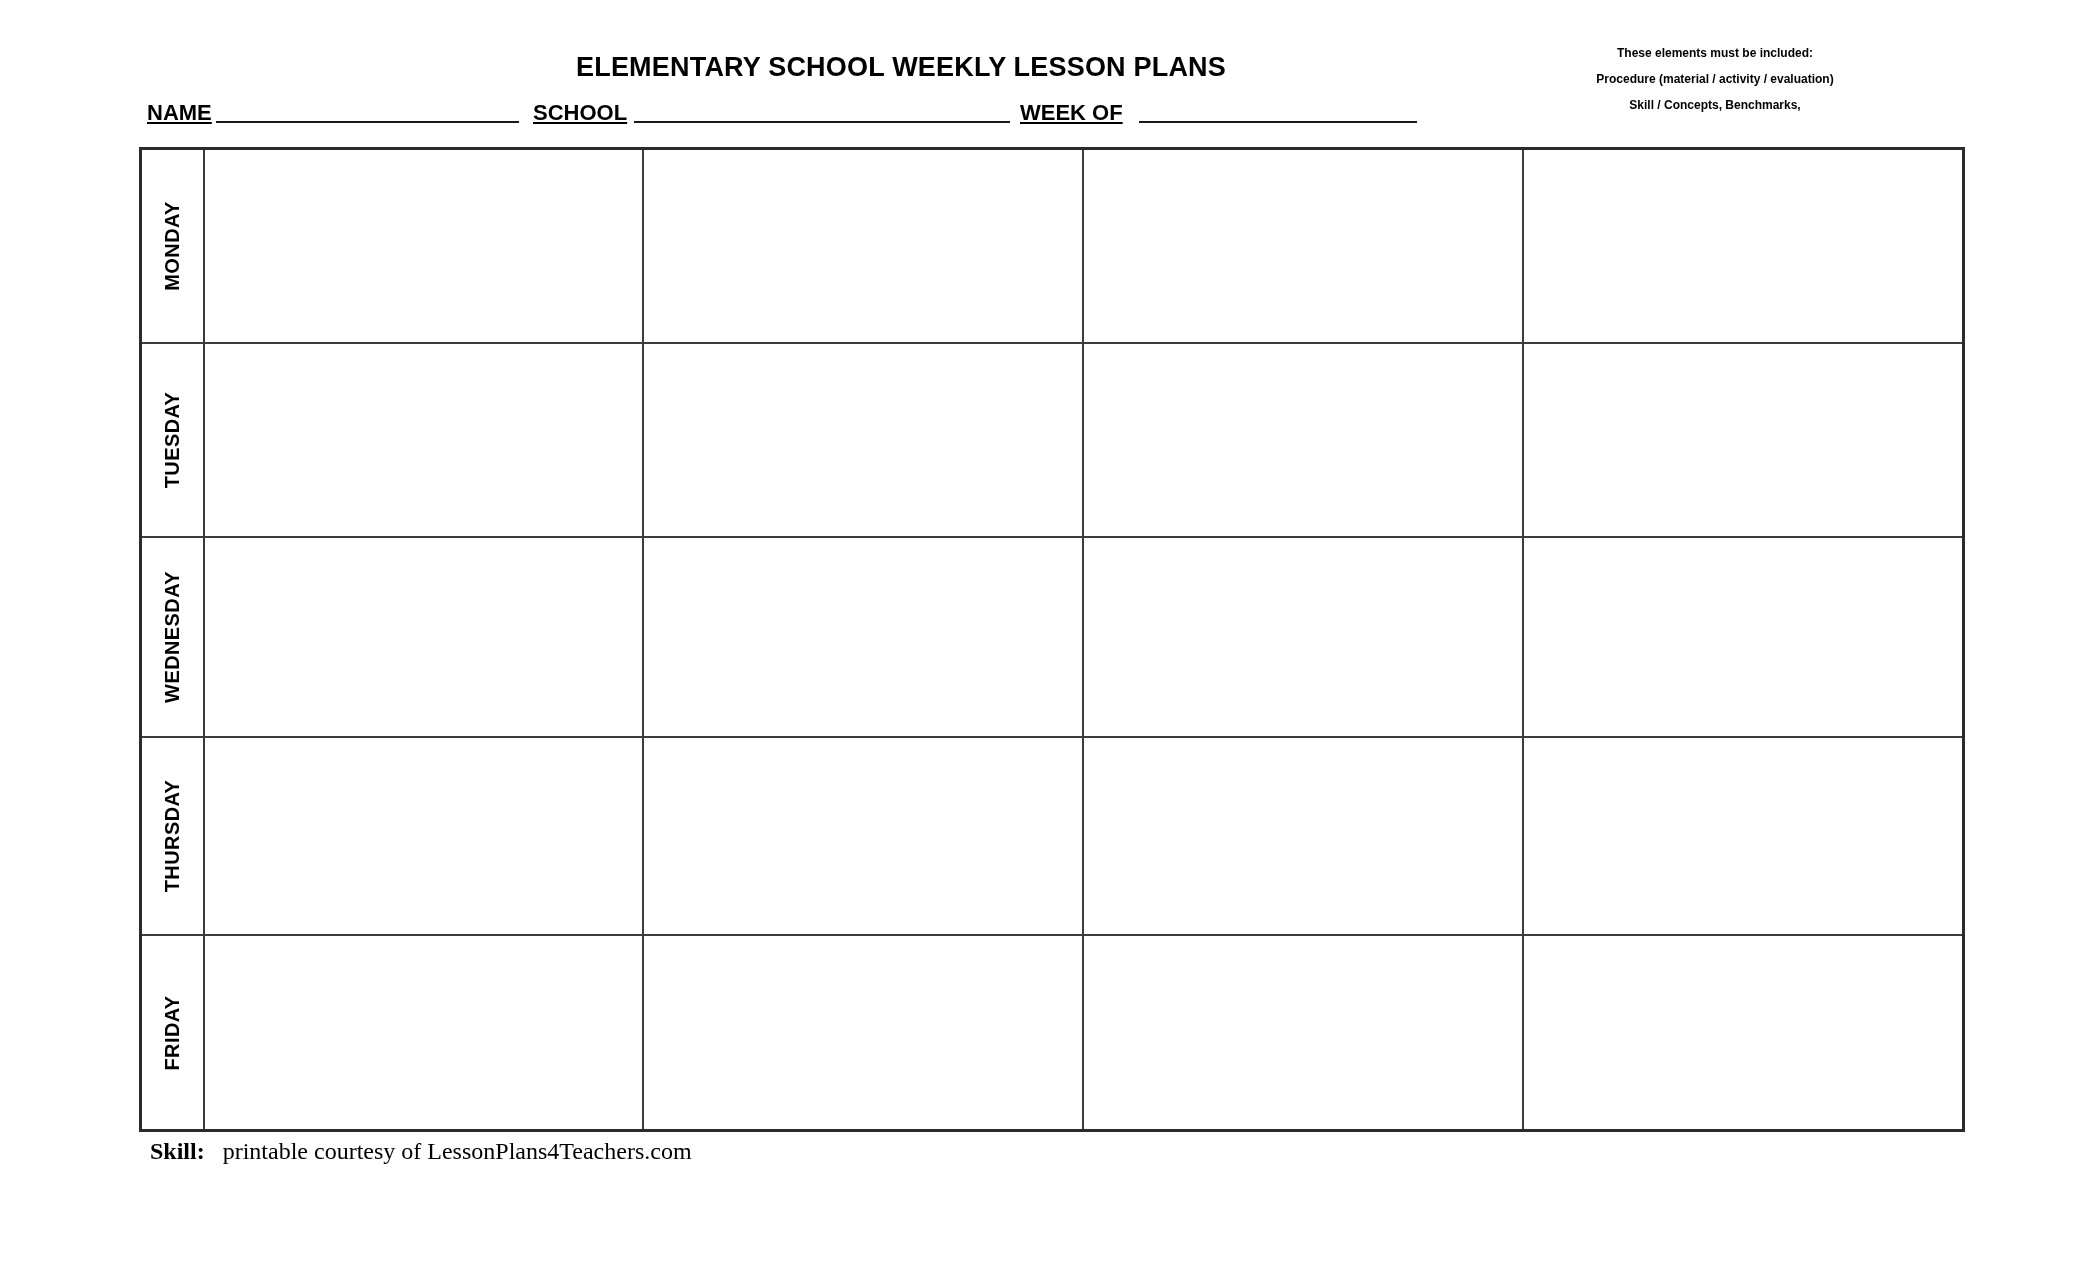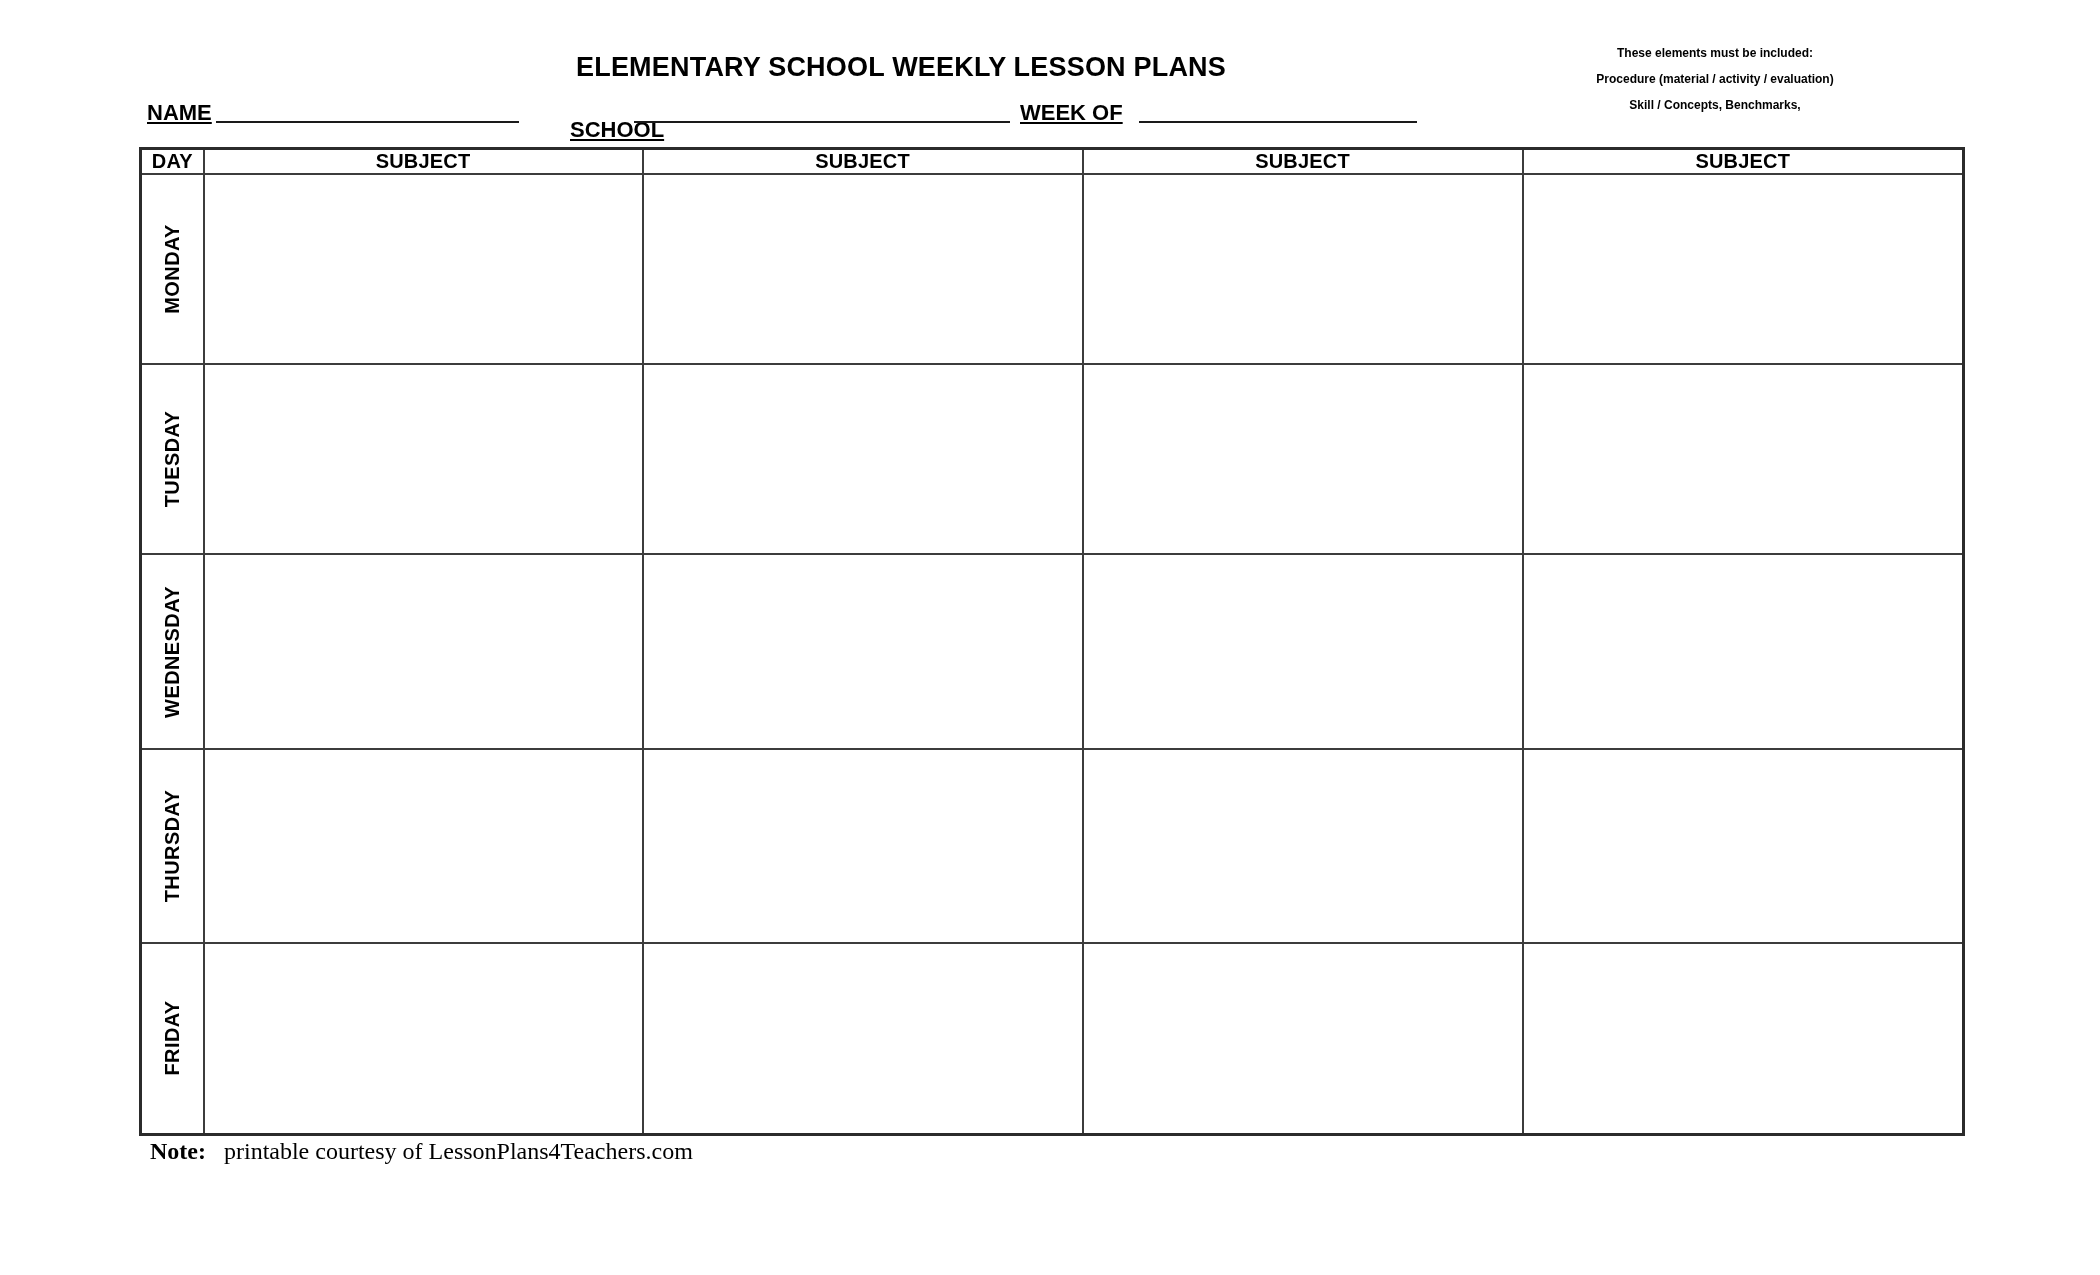--- a/index.html
+++ b/index.html
@@ -48,21 +48,21 @@
     text-decoration: underline;
   }
   .fill-line {
     position: absolute;
     top: 121px;
     height: 0;
     border-bottom: 2px solid #1a1a1a;
   }
   #name-label   { left: 147px; }
   #name-line    { left: 216px;  width: 303px; }
-  #school-label { left: 570px; margin-top: 17px; }
+  #school-label { left: 533px; }
   #school-line  { left: 634px;  width: 376px; }
   #week-label   { left: 1020px; }
   #week-line    { left: 1139px; width: 278px; }
 
   
   table.plan {
     position: absolute;
     left: 139px;
     top: 147px;
     width: 1823px;
@@ -146,27 +146,20 @@
 
 <table class="plan">
   <colgroup>
     <col class="c-day">
       <col class="c-s1">
       <col class="c-s2">
       <col class="c-s3">
       <col class="c-s4">
   </colgroup>
   <tbody>
-      <tr class="hdr">
-    <th>DAY</th>
-    <th>SUBJECT</th>
-    <th>SUBJECT</th>
-    <th>SUBJECT</th>
-    <th>SUBJECT</th>
-  </tr>
   <tr class="r-mon">
     <td class="day-cell">
       <span class="vlabel">MONDAY</span>
     </td>
     <td class="lesson-cell"></td>
     <td class="lesson-cell"></td>
     <td class="lesson-cell"></td>
     <td class="lesson-cell"></td>
   </tr>
   <tr class="r-tue">
@@ -202,16 +195,16 @@
     </td>
     <td class="lesson-cell"></td>
     <td class="lesson-cell"></td>
     <td class="lesson-cell"></td>
     <td class="lesson-cell"></td>
   </tr>
 </tbody>
   </table>
 
 <div class="note">
-  <span class="note-label">Note:</span>
+  <span class="note-label">Skill:</span>
   <span>&nbsp;</span>
   <span class="note-text">printable courtesy of LessonPlans4Teachers.com</span>
 </div>
 
 </body></html>

